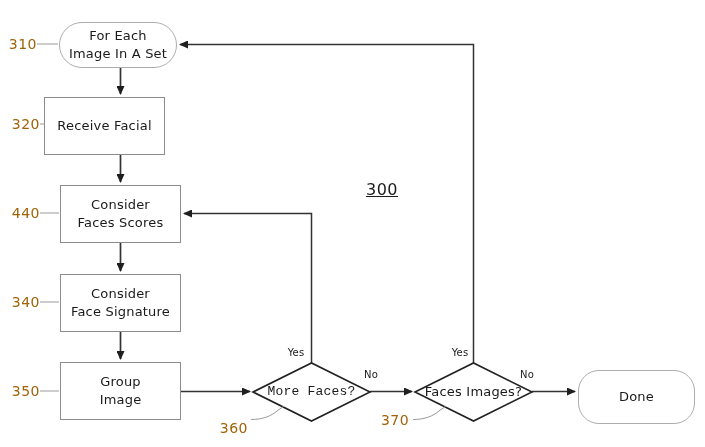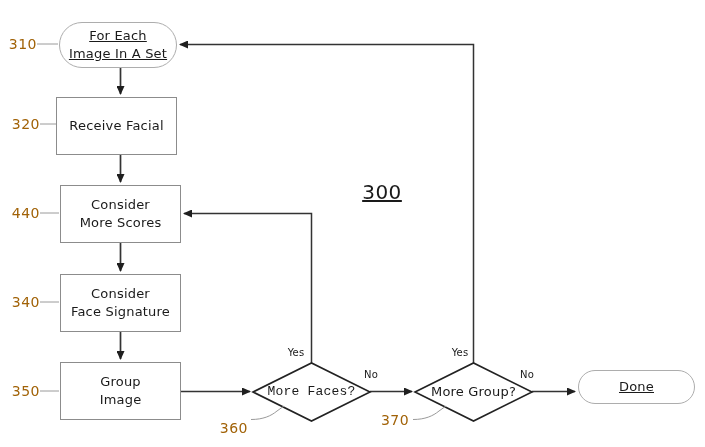--- a/index.html
+++ b/index.html
@@ -20,21 +20,21 @@
     display: flex;
     flex-direction: column;
     align-items: center;
     justify-content: center;
     text-align: center;
     font-size: 13px;
     line-height: 18px;
     letter-spacing: 0.2px;
   }
   .rect { border: 1px solid #8c8c8c; }
-  .pill { border: 1px solid #adadad; border-radius: 23px; text-decoration: underline; }
+  .pill { border: 1px solid #adadad; border-radius: 23px; }
   .dtext {
     position: absolute;
     display: flex;
     align-items: center;
     justify-content: center;
     text-align: center;
     font-size: 13px;
     letter-spacing: 0.2px;
   }
   .ref {
@@ -51,21 +51,21 @@
     font-size: 10px;
     text-align: center;
     letter-spacing: 0.2px;
   }
   .fig-num {
     position: absolute;
     left: 356px;
     top: 180px;
     width: 52px;
     text-align: center;
-    font-size: 20px;
+    font-size: 16px;
     text-decoration: underline;
     letter-spacing: 0.5px;
   }
 </style>
 </head>
 <body>
 
 <div id="stage">
 
   <svg id="wires" width="705" height="447" viewBox="0 0 705 447">
@@ -100,43 +100,43 @@
     <path d="M413,419.5 C425,419.5 433,416 439,411 L446,406" stroke="#9a9a9a" stroke-width="1" fill="none"></path>
   </svg>
 
   <div class="fig-num">300</div>
 
   <div class="node pill" style="left:59px; top:22px; width:118px; height:46px;">
     <span>For Each</span>
     <span>Image In A Set</span>
   </div>
 
-  <div class="node rect" style="left:56px; top:97px; width:121px; height:58px;gap:8px;">
+  <div class="node rect" style="left:44px; top:97px; width:121px; height:58px;gap:8px;">
     <span>Receive Facial</span>
   </div>
 
   <div class="node rect" style="left:60px; top:185px; width:121px; height:58px;">
     <span>Consider</span>
-    <span>More Scores</span>
+    <span>Faces Scores</span>
   </div>
 
   <div class="node rect" style="left:60px; top:274px; width:121px; height:58px;">
     <span>Consider</span>
     <span>Face Signature</span>
   </div>
 
   <div class="node rect" style="left:60px; top:362px; width:121px; height:58px;">
     <span>Group</span>
     <span>Image</span>
   </div>
 
   <div class="dtext" style="left:253px; top:381px; width:117px; height:21px;font-family:Liberation Mono, monospace;">More Faces?</div>
-  <div class="dtext" style="left:415px; top:381px; width:117px; height:21px;">More Group?</div>
+  <div class="dtext" style="left:415px; top:381px; width:117px; height:21px;">Faces Images?</div>
 
-  <div class="node pill" style="left:578px; top:370px; width:117px; height:34px; border-radius:21px;">
+  <div class="node pill" style="left:578px; top:370px; width:117px; height:54px; border-radius:21px;">
     <span>Done</span>
   </div>
 
   <div class="ref" style="left:7px;  top:36px;">310</div>
   <div class="ref" style="left:10px; top:116px;">320</div>
   <div class="ref" style="left:10px; top:205px;">440</div>
   <div class="ref" style="left:10px; top:294px;">340</div>
   <div class="ref" style="left:10px; top:383px;">350</div>
   <div class="ref" style="left:218px; top:412px;margin-top:8px;">360</div>
   <div class="ref" style="left:380px; top:412px;text-align:center;">370</div>

